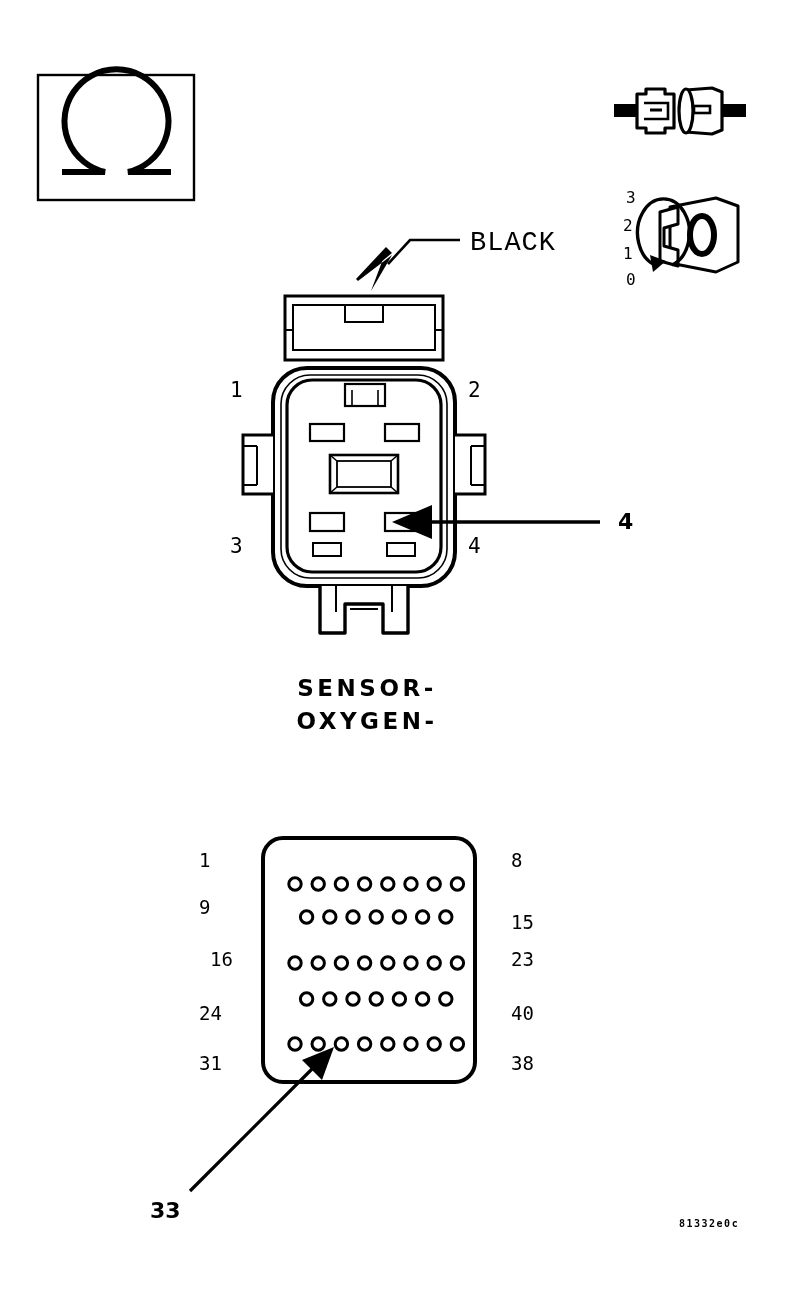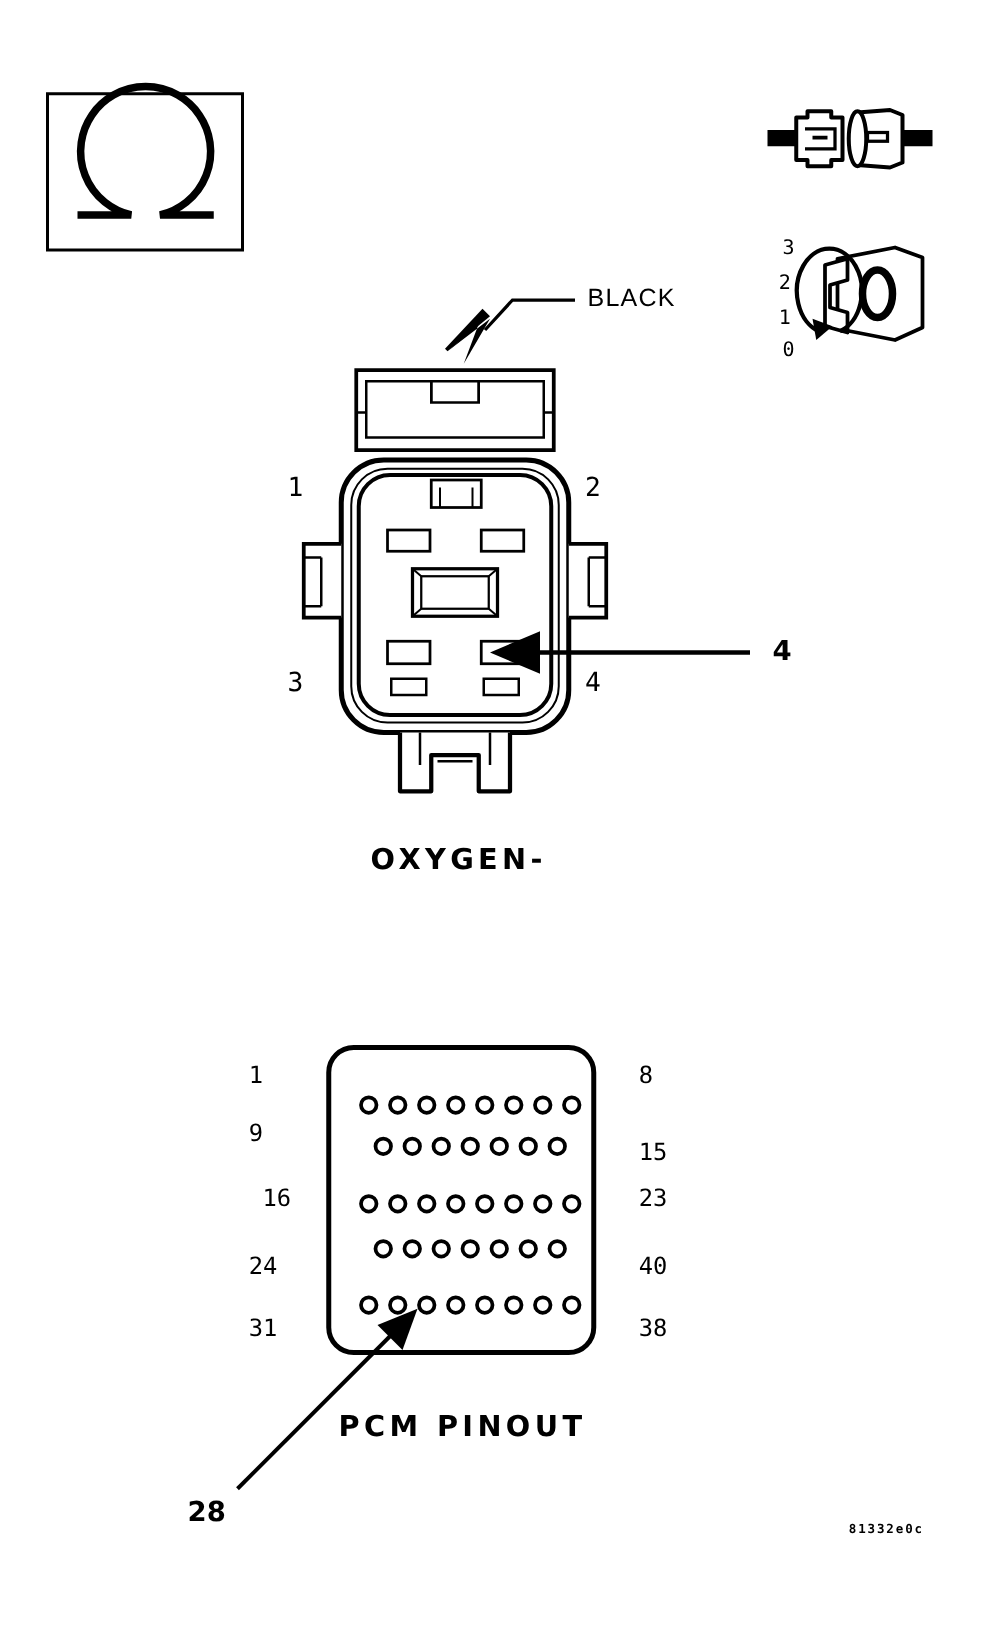--- a/index.html
+++ b/index.html
@@ -50,22 +50,22 @@
     font-family: "DejaVu Sans Mono", monospace;
     font-size: 16px;
     font-weight: 400;
   }
   .callout-bold {
     font-family: "DejaVu Sans", sans-serif;
     font-size: 22px;
     font-weight: 700;
   }
   .label-mono {
-    font-family: Liberation Sans, sans-serif;
-    font-size: 20px;
+    font-family: Liberation Mono, monospace;
+    font-size: 27px;
     font-weight: 400;
     letter-spacing: 1px;
   }
   .caption {
     font-family: "DejaVu Sans", sans-serif;
     font-weight: 700;
     font-size: 23px;
     letter-spacing: 3.5px;
     text-align: center;
   }
@@ -242,39 +242,39 @@
   <div class="txt num-tiny" style="left:626px; top:270px;">0</div>
 
   <div class="txt num-thin" style="left:230px; top:378px;">1</div>
   <div class="txt num-thin" style="left:468px; top:378px;">2</div>
   <div class="txt num-thin" style="left:230px; top:534px;">3</div>
   <div class="txt num-thin" style="left:468px; top:534px;">4</div>
 
   <div class="txt callout-bold" style="left:618px; top:509px;">4</div>
 
   <div class="caption-block caption" style="left:187px; top:672px;">
+    <span class="caption-line">SENSOR-</span>
     <span class="caption-line">OXYGEN-</span>
   </div>
 
   <div id="row-labels-left">
       <div class="txt num-small" style="left: 199px; top: 849px;">1</div>
       <div class="txt num-small" style="left: 199px; top: 896px;">9</div>
       <div class="txt num-small" style="left: 210px; top: 948px;">16</div>
       <div class="txt num-small" style="left: 199px; top: 1002px;">24</div>
       <div class="txt num-small" style="left: 199px; top: 1052px; text-align: right;">31</div>
     </div>
   <div id="row-labels-right">
       <div class="txt num-small" style="left: 511px; top: 849px;">8</div>
       <div class="txt num-small" style="left: 511px; top: 896px; margin-top: 15px;">15</div>
       <div class="txt num-small" style="left: 511px; top: 948px;">23</div>
       <div class="txt num-small" style="left: 511px; top: 1002px;">40</div>
       <div class="txt num-small" style="left: 511px; top: 1052px;">38</div>
     </div>
 
   <div class="caption-block caption" style="left:190px; top:1126px;">
-    <span class="caption-line">PCM PINOUT</span>
   </div>
 
-  <div class="txt callout-bold" style="left:150px; top:1198px;">28</div>
+  <div class="txt callout-bold" style="left:150px; top:1198px;">33</div>
 
   <div class="txt figcode" style="left:679px; top:1218px;">81332e0c</div>
 
 </div>
 
 </body></html>

